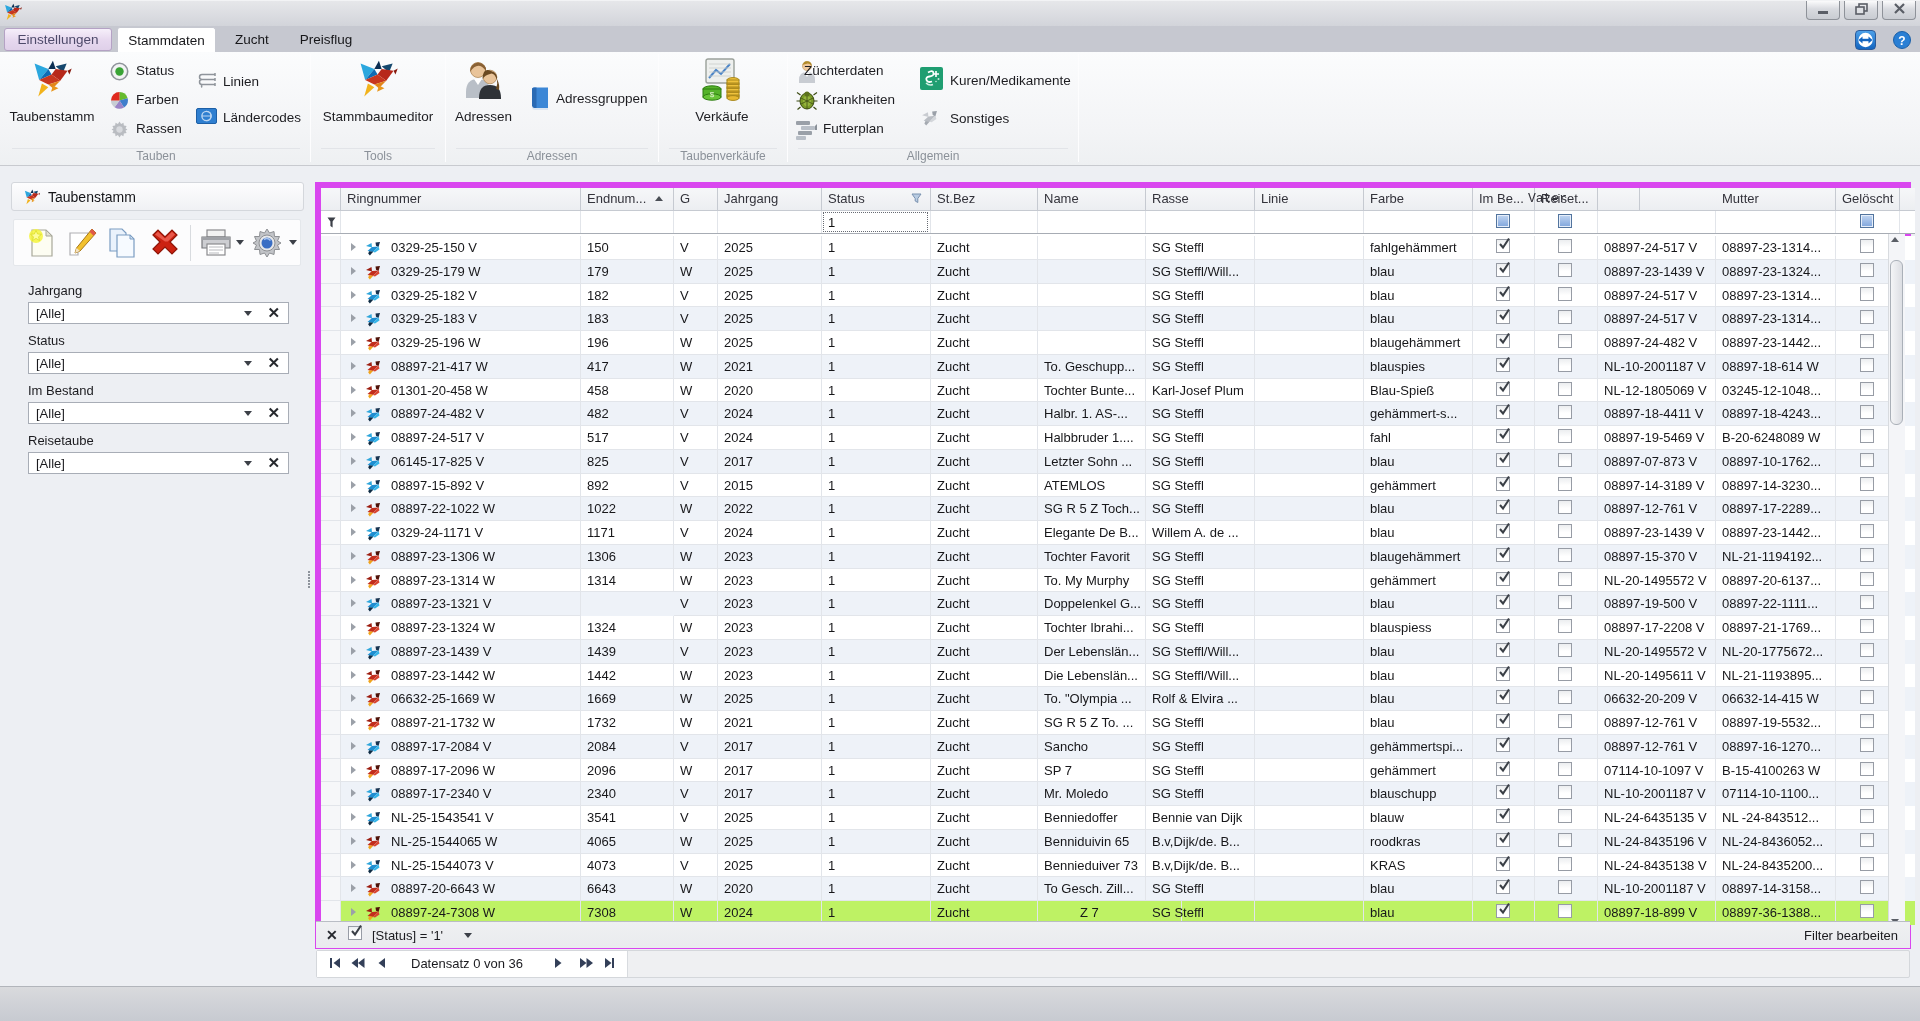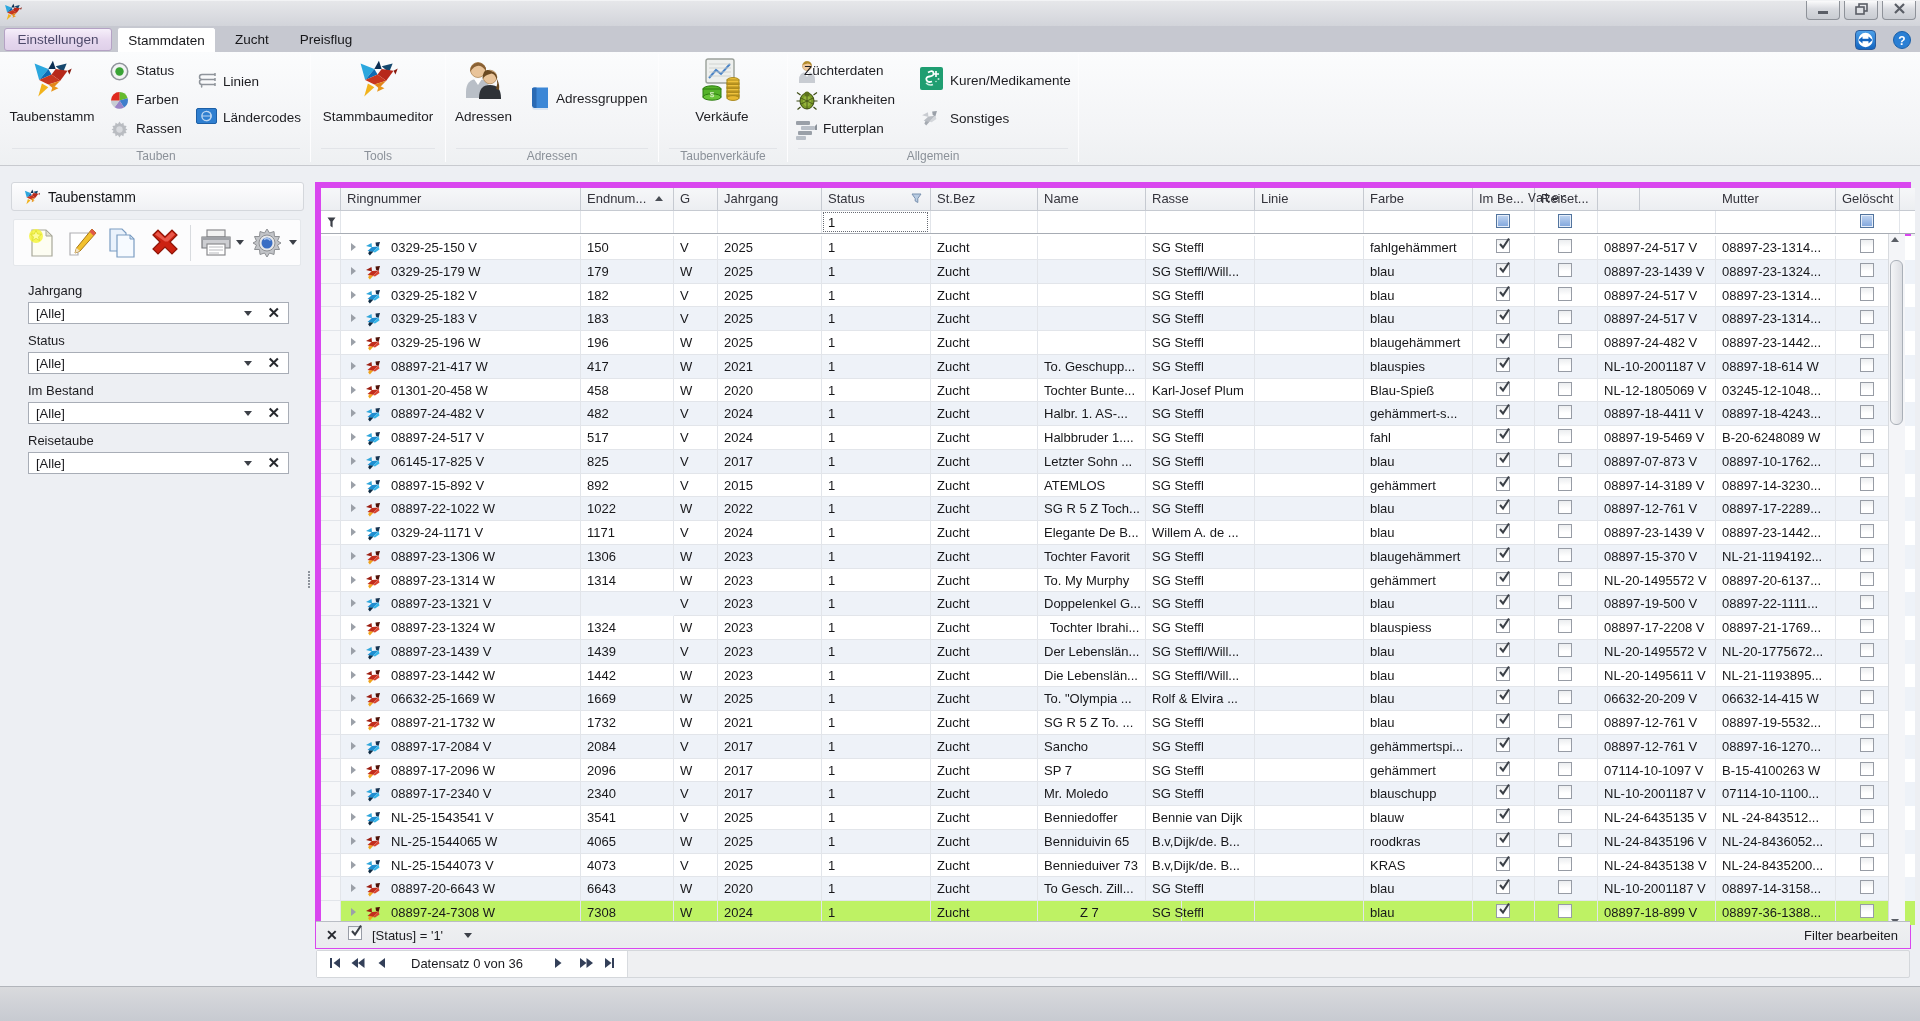--- a/index.html
+++ b/index.html
@@ -880,21 +880,21 @@
             <polygon points="8,11 13.5,5.5 14.5,8.5 10,11.5" fill="#d84430"></polygon>
             <polygon points="4.2,10.3 8.2,10.8 4.9,14.6 3.2,12.6" fill="#f0a41c"></polygon>
           </svg></span>
         <span class="rtxt">08897-23-1324 W</span>
       </div>
 <div class="dcell" style="left:260px;width:93px;">1324</div>
 <div class="dcell" style="left:353px;width:44px;">W</div>
 <div class="dcell" style="left:397px;width:104px;">2023</div>
 <div class="dcell" style="left:501px;width:109px;">1</div>
 <div class="dcell" style="left:610px;width:107px;">Zucht</div>
-<div class="dcell" style="left:717px;width:108px;text-align:center;">Tochter Ibrahi...</div>
+<div class="dcell" style="left:717px;width:108px;">Tochter Ibrahi...</div>
 <div class="dcell" style="left:825px;width:109px;">SG Steffl</div>
 <div class="dcell" style="left:934px;width:109px;"></div>
 <div class="dcell" style="left:1043px;width:109px;">blauspiess</div>
 <div class="dcell" style="left:1152px;width:62px;padding:3px 0 0 23px;"><span class="cb"><svg width="15" height="15" viewBox="0 0 15 15">
             <path d="M3 7 L6 10.5 L12 1.5" fill="none" stroke="#3a3f46" stroke-width="2"></path>
           </svg></span></div>
 <div class="dcell" style="left:1214px;width:63px;padding:3px 0 0 23px;"><span class="cb"></span></div>
 <div class="dcell" style="left:1277px;width:118px;">08897-17-2208 V</div>
 <div class="dcell" style="left:1395px;width:120px;">08897-21-1769...</div>
 <div class="dcell" style="left:1515px;width:64px;padding:3px 0 0 24px;"><span class="cb"></span></div>

